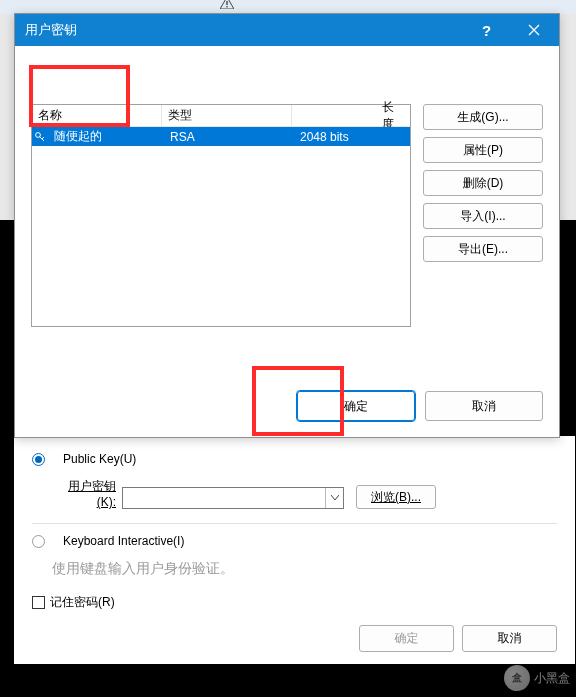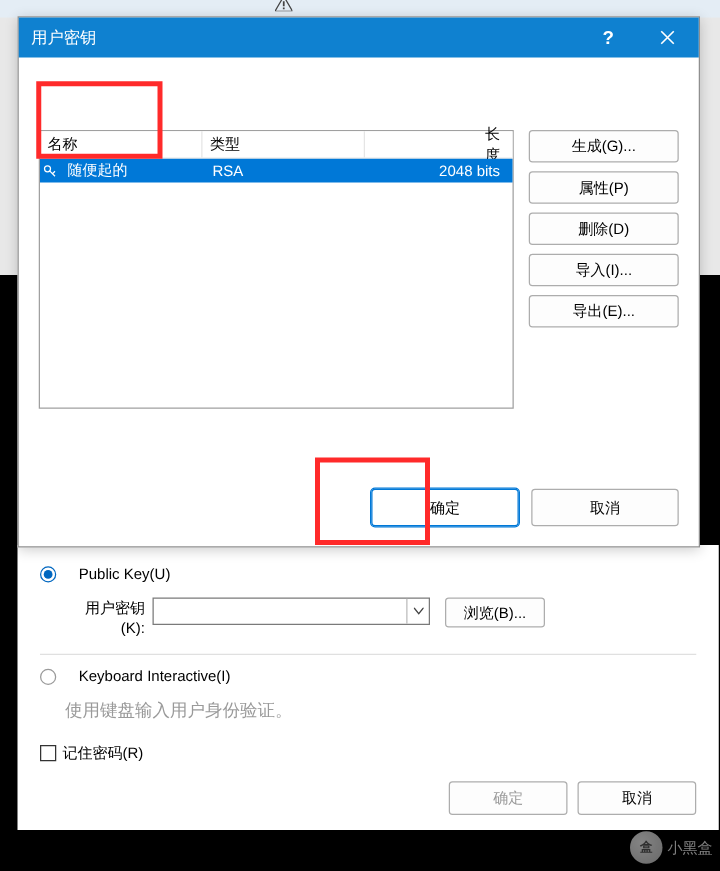--- a/index.html
+++ b/index.html
@@ -73,21 +73,21 @@
       background: #fff;
       border-bottom: 1px solid #e5e5e5;
       height: 22px;
       align-items: center;
       font-size: 12px;
       color: #000;
     }
     .col { padding: 0 6px; }
     .col-name { width: 130px; }
     .col-type { width: 130px; }
-    .col-len { flex: 1; text-align: right; padding-right: 10px; }
+    .col-len { flex: 1; padding-right: 10px; }
     .list-header .col { border-right: 1px solid #e5e5e5; height: 100%; display:flex; align-items:center; }
     .list-header .col-len { border-right: none; justify-content: flex-start; padding-left: 90px; }
 
     .list-row {
       display: flex;
       height: 19px;
       align-items: center;
       font-size: 12px;
     }
     .list-row.selected {
@@ -150,21 +150,21 @@
       font-size: 12px;
       color: #000;
     }
     .radio-row { display:flex; align-items:center; gap:18px; margin-bottom: 12px; }
     .radio-dot {
       width:13px; height:13px; border:1px solid #0067c0; border-radius:50%;
       display:flex; align-items:center; justify-content:center;
     }
     .radio-dot .dot { width:7px; height:7px; background:#0067c0; border-radius:50%; }
     .radio-dot.empty { border-color:#9a9a9a; }
-    .form-row { display:flex; align-items:flex-start; margin: 8px 0 8px 18px; }
+    .form-row { display:flex; align-items:flex-end; margin: 8px 0 8px 18px; text-decoration: underline; }
     .form-label { width: 72px; text-align:right; padding-right:6px; }
     .form-field {
       height:22px; border:1px solid #7a7a7a; background:#fff;
     }
     .combo { width: 222px; display:flex; align-items:stretch; }
     .combo-input { flex:1; border:none; background:transparent; }
     .combo-arrow { width:18px; border-left:1px solid #bcbcbc; display:flex; align-items:center; justify-content:center; }
     .combo-arrow svg{ width:8px; height:6px; }
     .pass-field { width: 222px; }
     .browse-btn {

